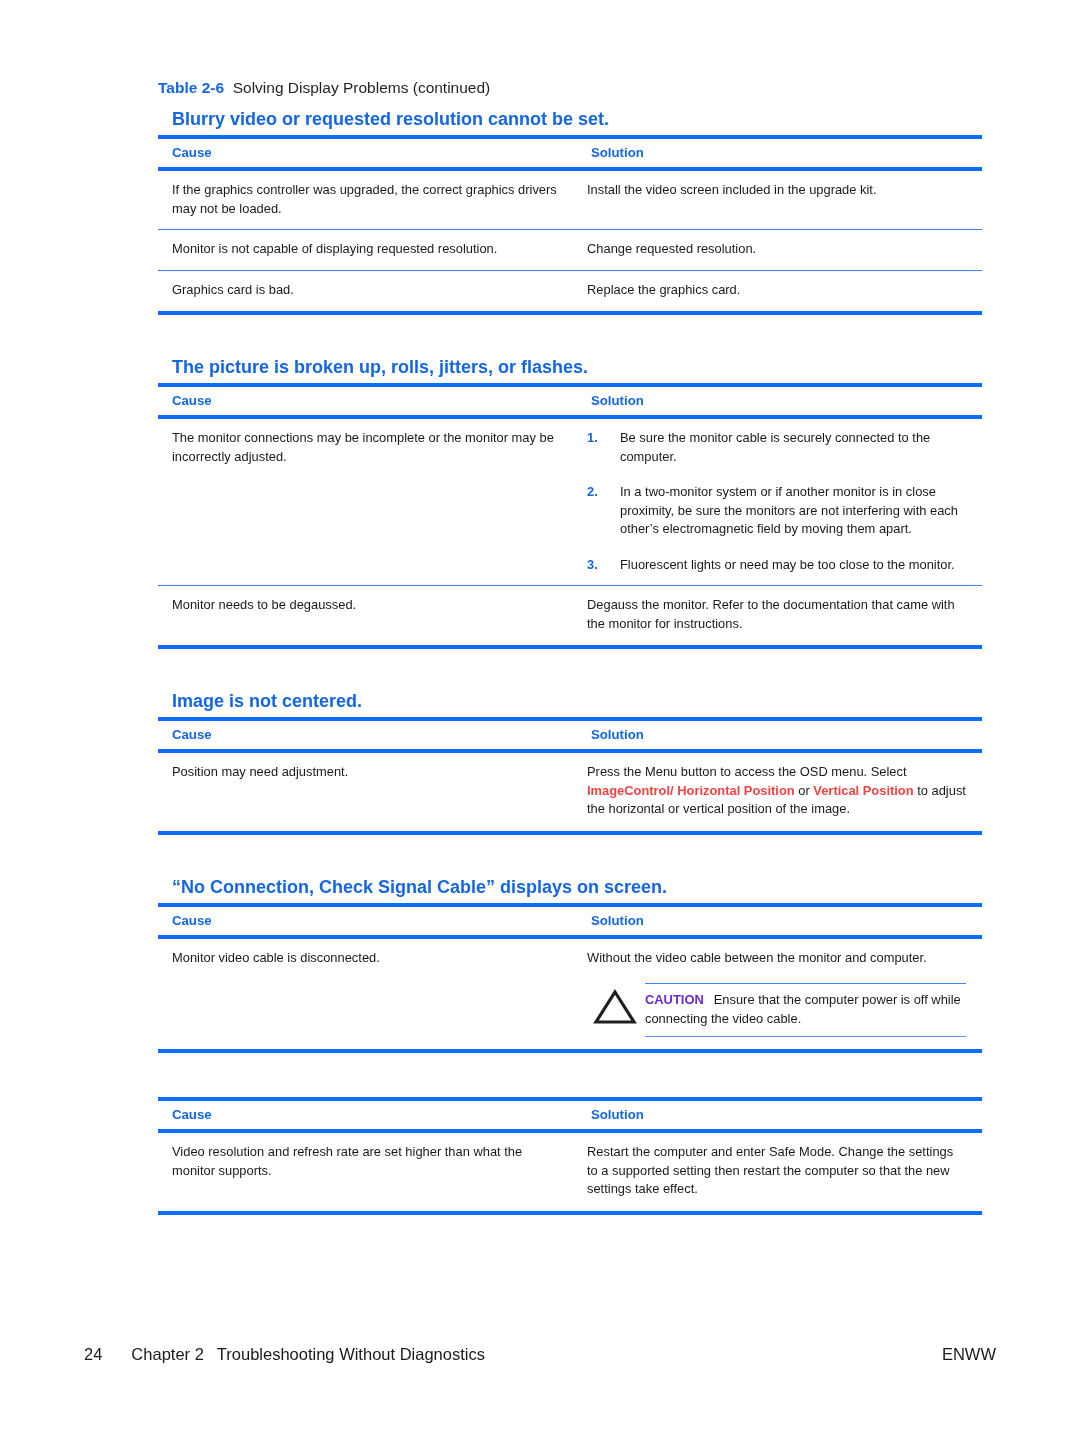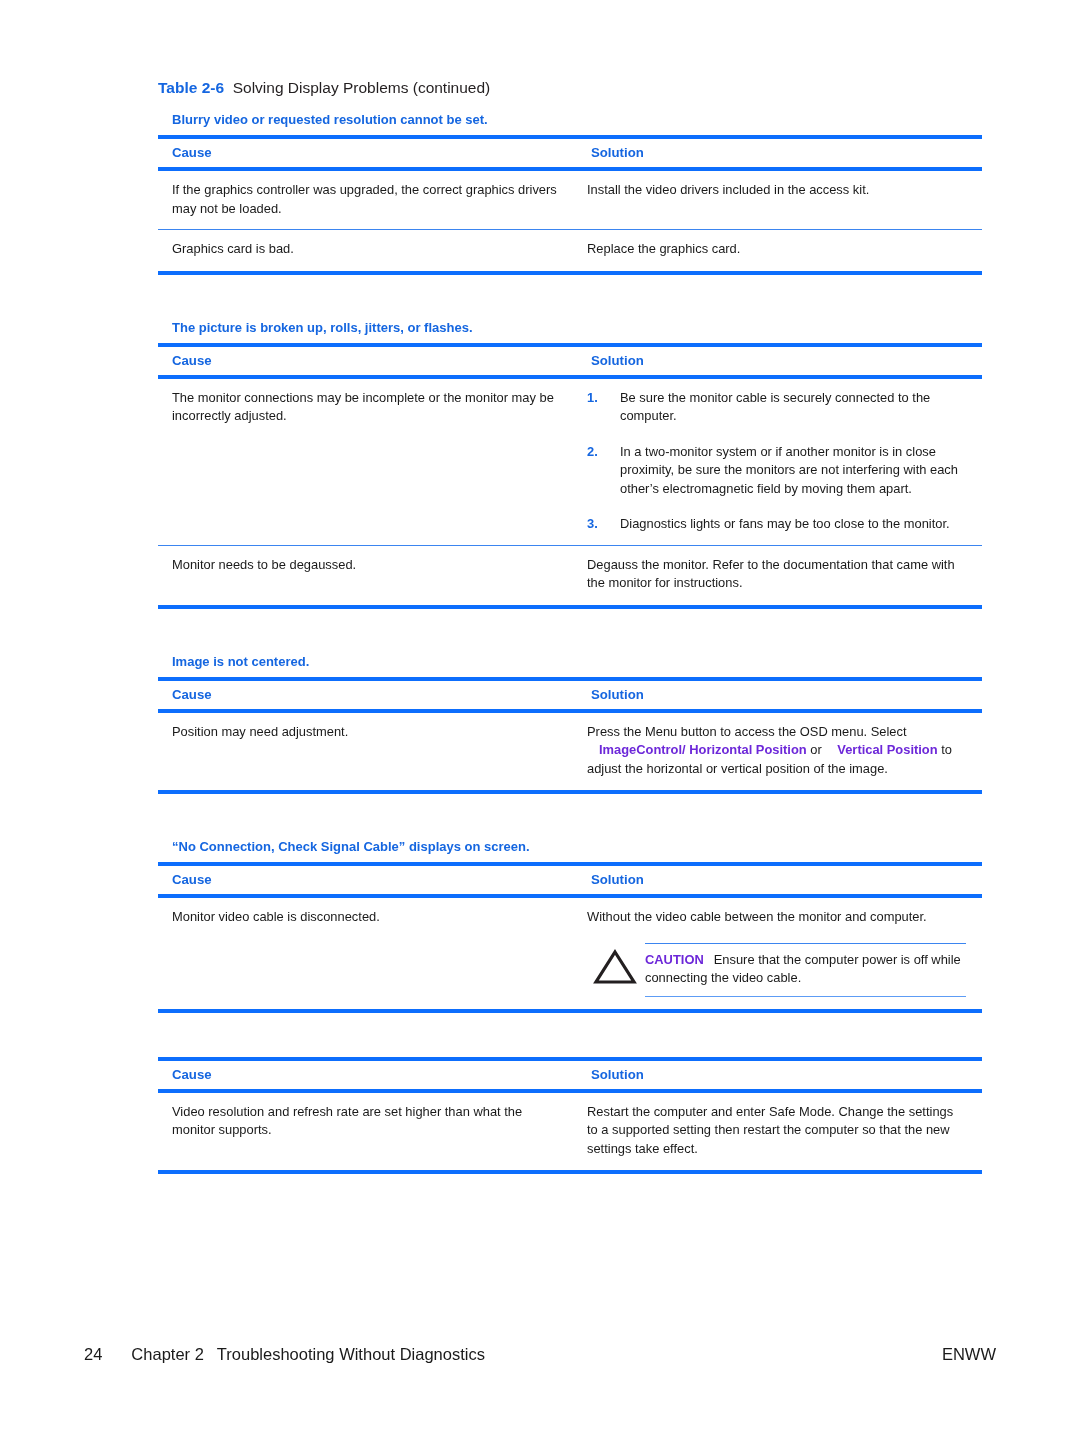--- a/index.html
+++ b/index.html
@@ -47,21 +47,21 @@
 
   
   .subtable {
     margin: 0 0 0 0;
     width: 824px;
   }
   .subtable + .subtable {
     margin-top: 44px;
   }
   .sub-title {
-    font-size: 13px;
+    font-size: 18px;
     font-weight: bold;
     color: #1566e0;
     line-height: 17px;
     padding: 0 0 7px 14px;
   }
   table.tbl {
     border-collapse: collapse;
     width: 824px;
     table-layout: fixed;
   }
@@ -135,21 +135,21 @@
     line-height: 18.5px;
     color: #1a1a1a;
   }
   .caution .c-label {
     font-weight: bold;
     color: #6d28d9;
     margin-right: 10px;
   }
 
   
-  .b { font-weight: bold; color: #6d28d9; margin-left: 12px; }
+  .b { font-weight: bold; color: #ef4444; }
 
   
   .footer {
     position: absolute;
     left: 84px;
     right: 84px;
     top: 1345px;
     display: flex;
     align-items: baseline;
     justify-content: space-between;
@@ -186,21 +186,25 @@
           </colgroup>
         <thead>
           <tr>
             <th>Cause</th>
             <th>Solution</th>
           </tr>
         </thead>
         <tbody>
           <tr>
             <td>If the graphics controller was upgraded, the correct graphics drivers may not be loaded.</td>
-            <td class="sol">Install the video drivers included in the access kit.</td>
+            <td class="sol">Install the video screen included in the upgrade kit.</td>
+          </tr>
+          <tr>
+            <td>Monitor is not capable of displaying requested resolution.</td>
+            <td class="sol">Change requested resolution.</td>
           </tr>
           <tr class="last-row">
             <td>Graphics card is bad.</td>
             <td class="sol">Replace the graphics card.</td>
           </tr>
         </tbody>
       </table>
     </div>
 
     <div class="subtable">
@@ -224,21 +228,21 @@
                 <li>
                   <span class="num">1.</span>
                   <span>Be sure the monitor cable is securely connected to the computer.</span>
                 </li>
                 <li>
                   <span class="num">2.</span>
                   <span>In a two-monitor system or if another monitor is in close proximity, be sure the monitors are not interfering with each other’s electromagnetic field by moving them apart.</span>
                 </li>
                 <li>
                   <span class="num">3.</span>
-                  <span>Diagnostics lights or fans may be too close to the monitor.</span>
+                  <span>Fluorescent lights or need may be too close to the monitor.</span>
                 </li>
               </ol>
             </td>
           </tr>
           <tr class="last-row">
             <td>Monitor needs to be degaussed.</td>
             <td class="sol">Degauss the monitor. Refer to the documentation that came with the monitor for instructions.</td>
           </tr>
         </tbody>
       </table>

